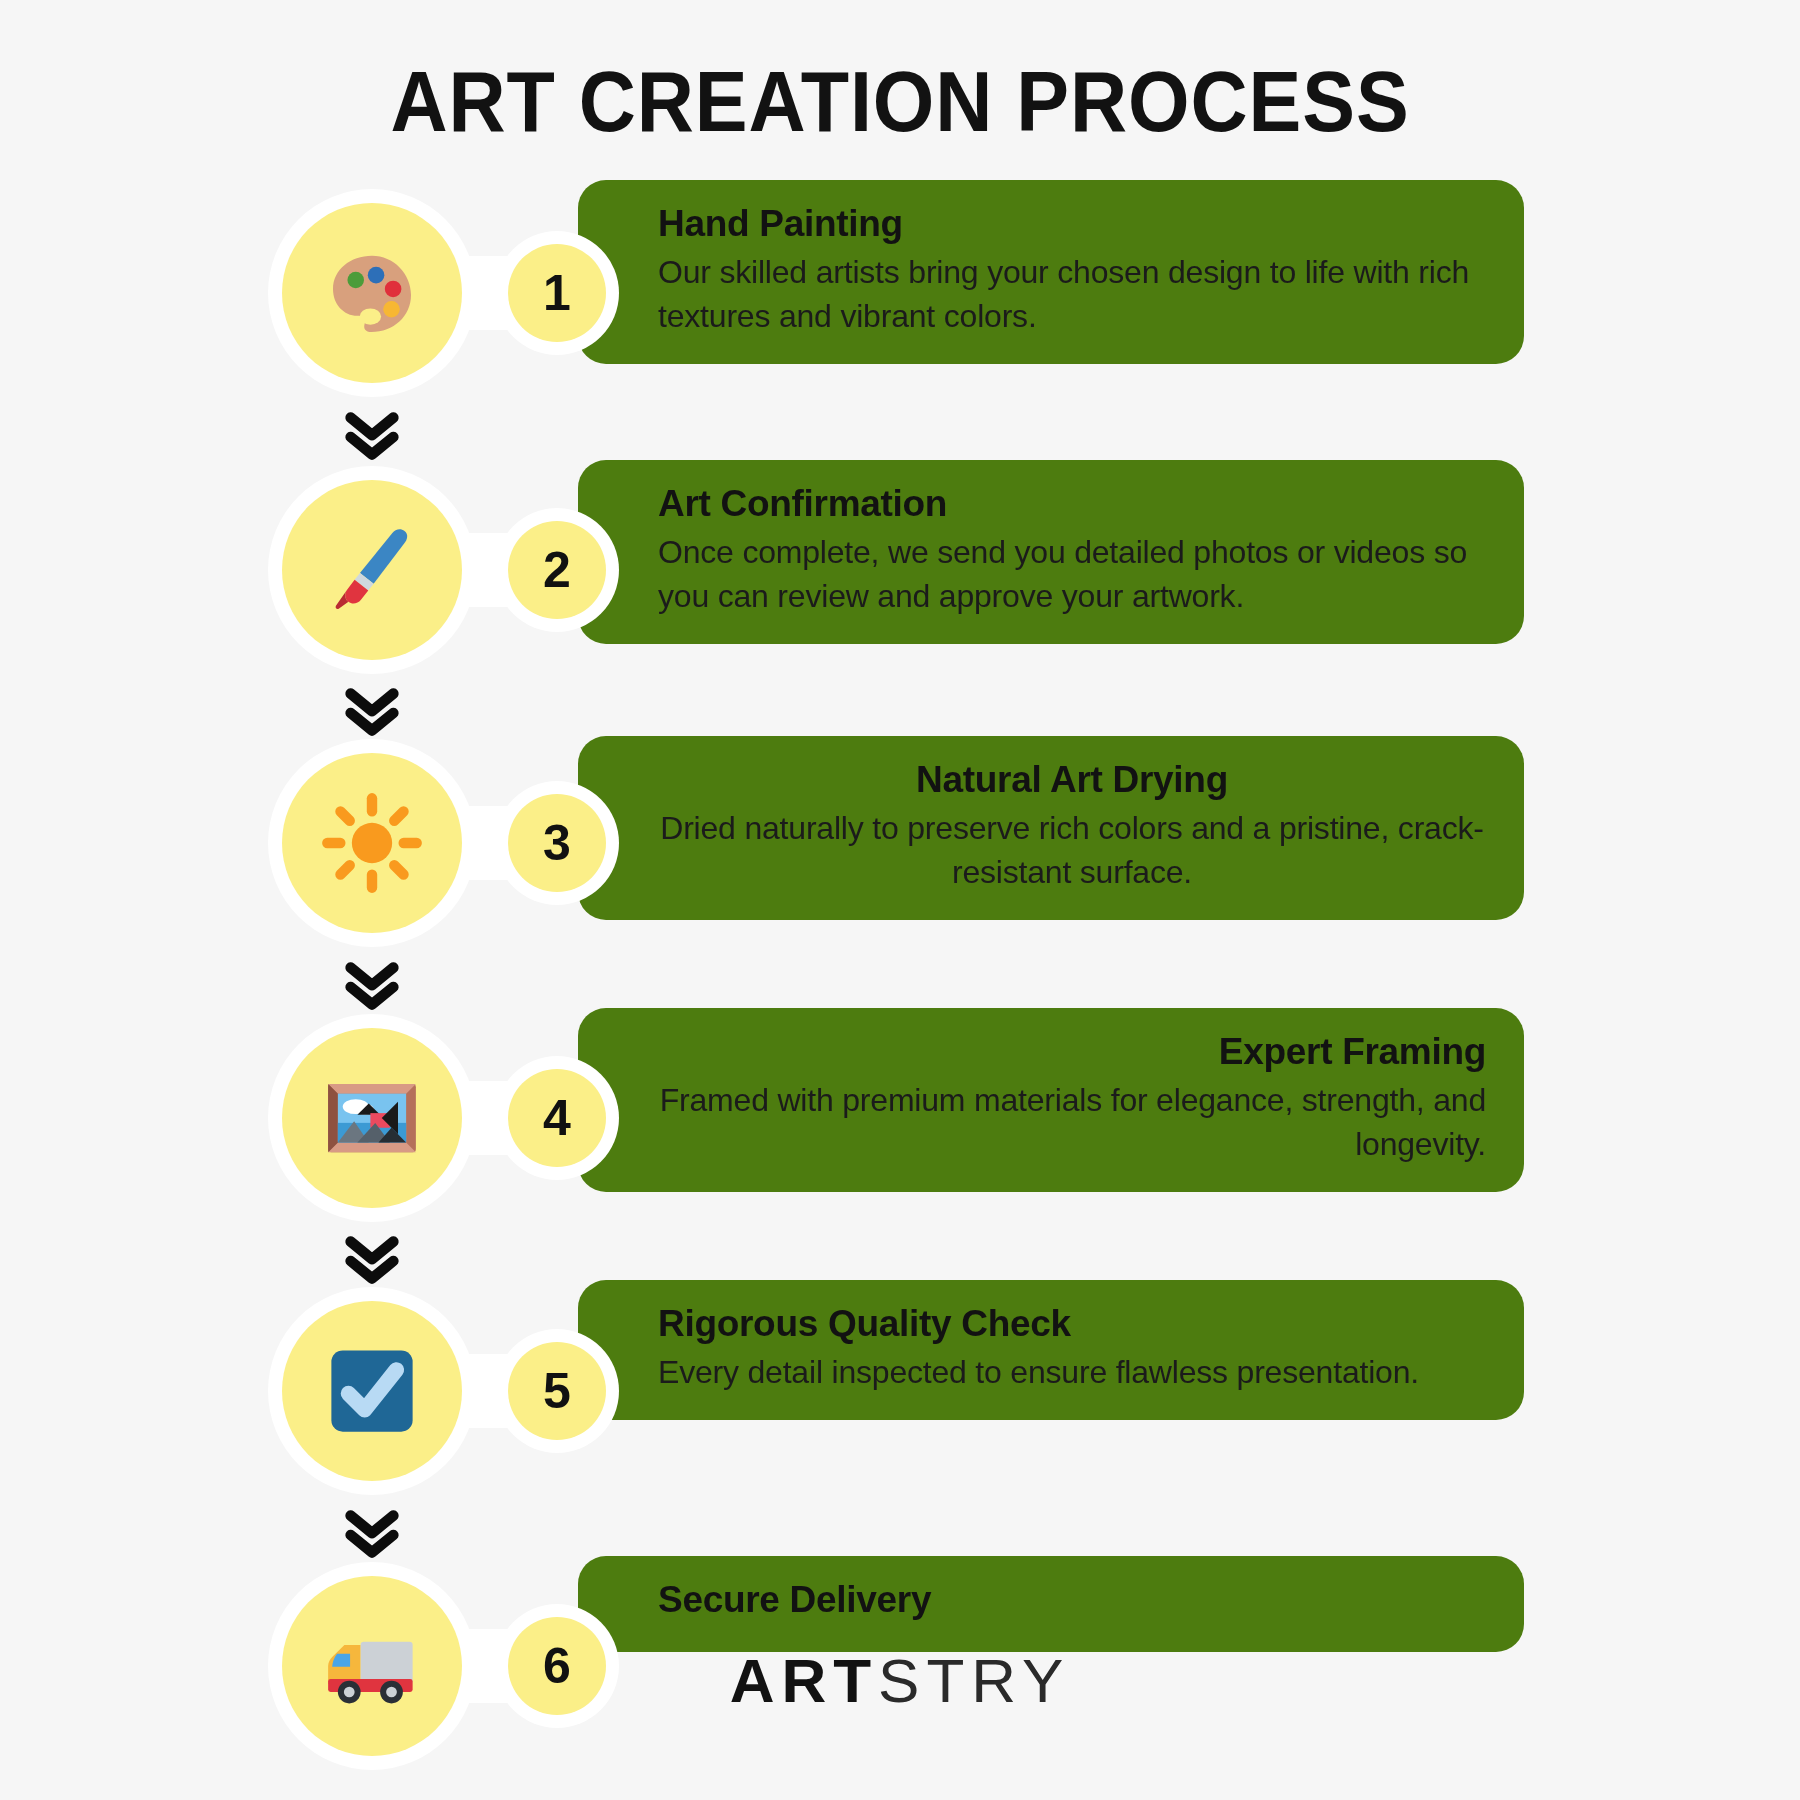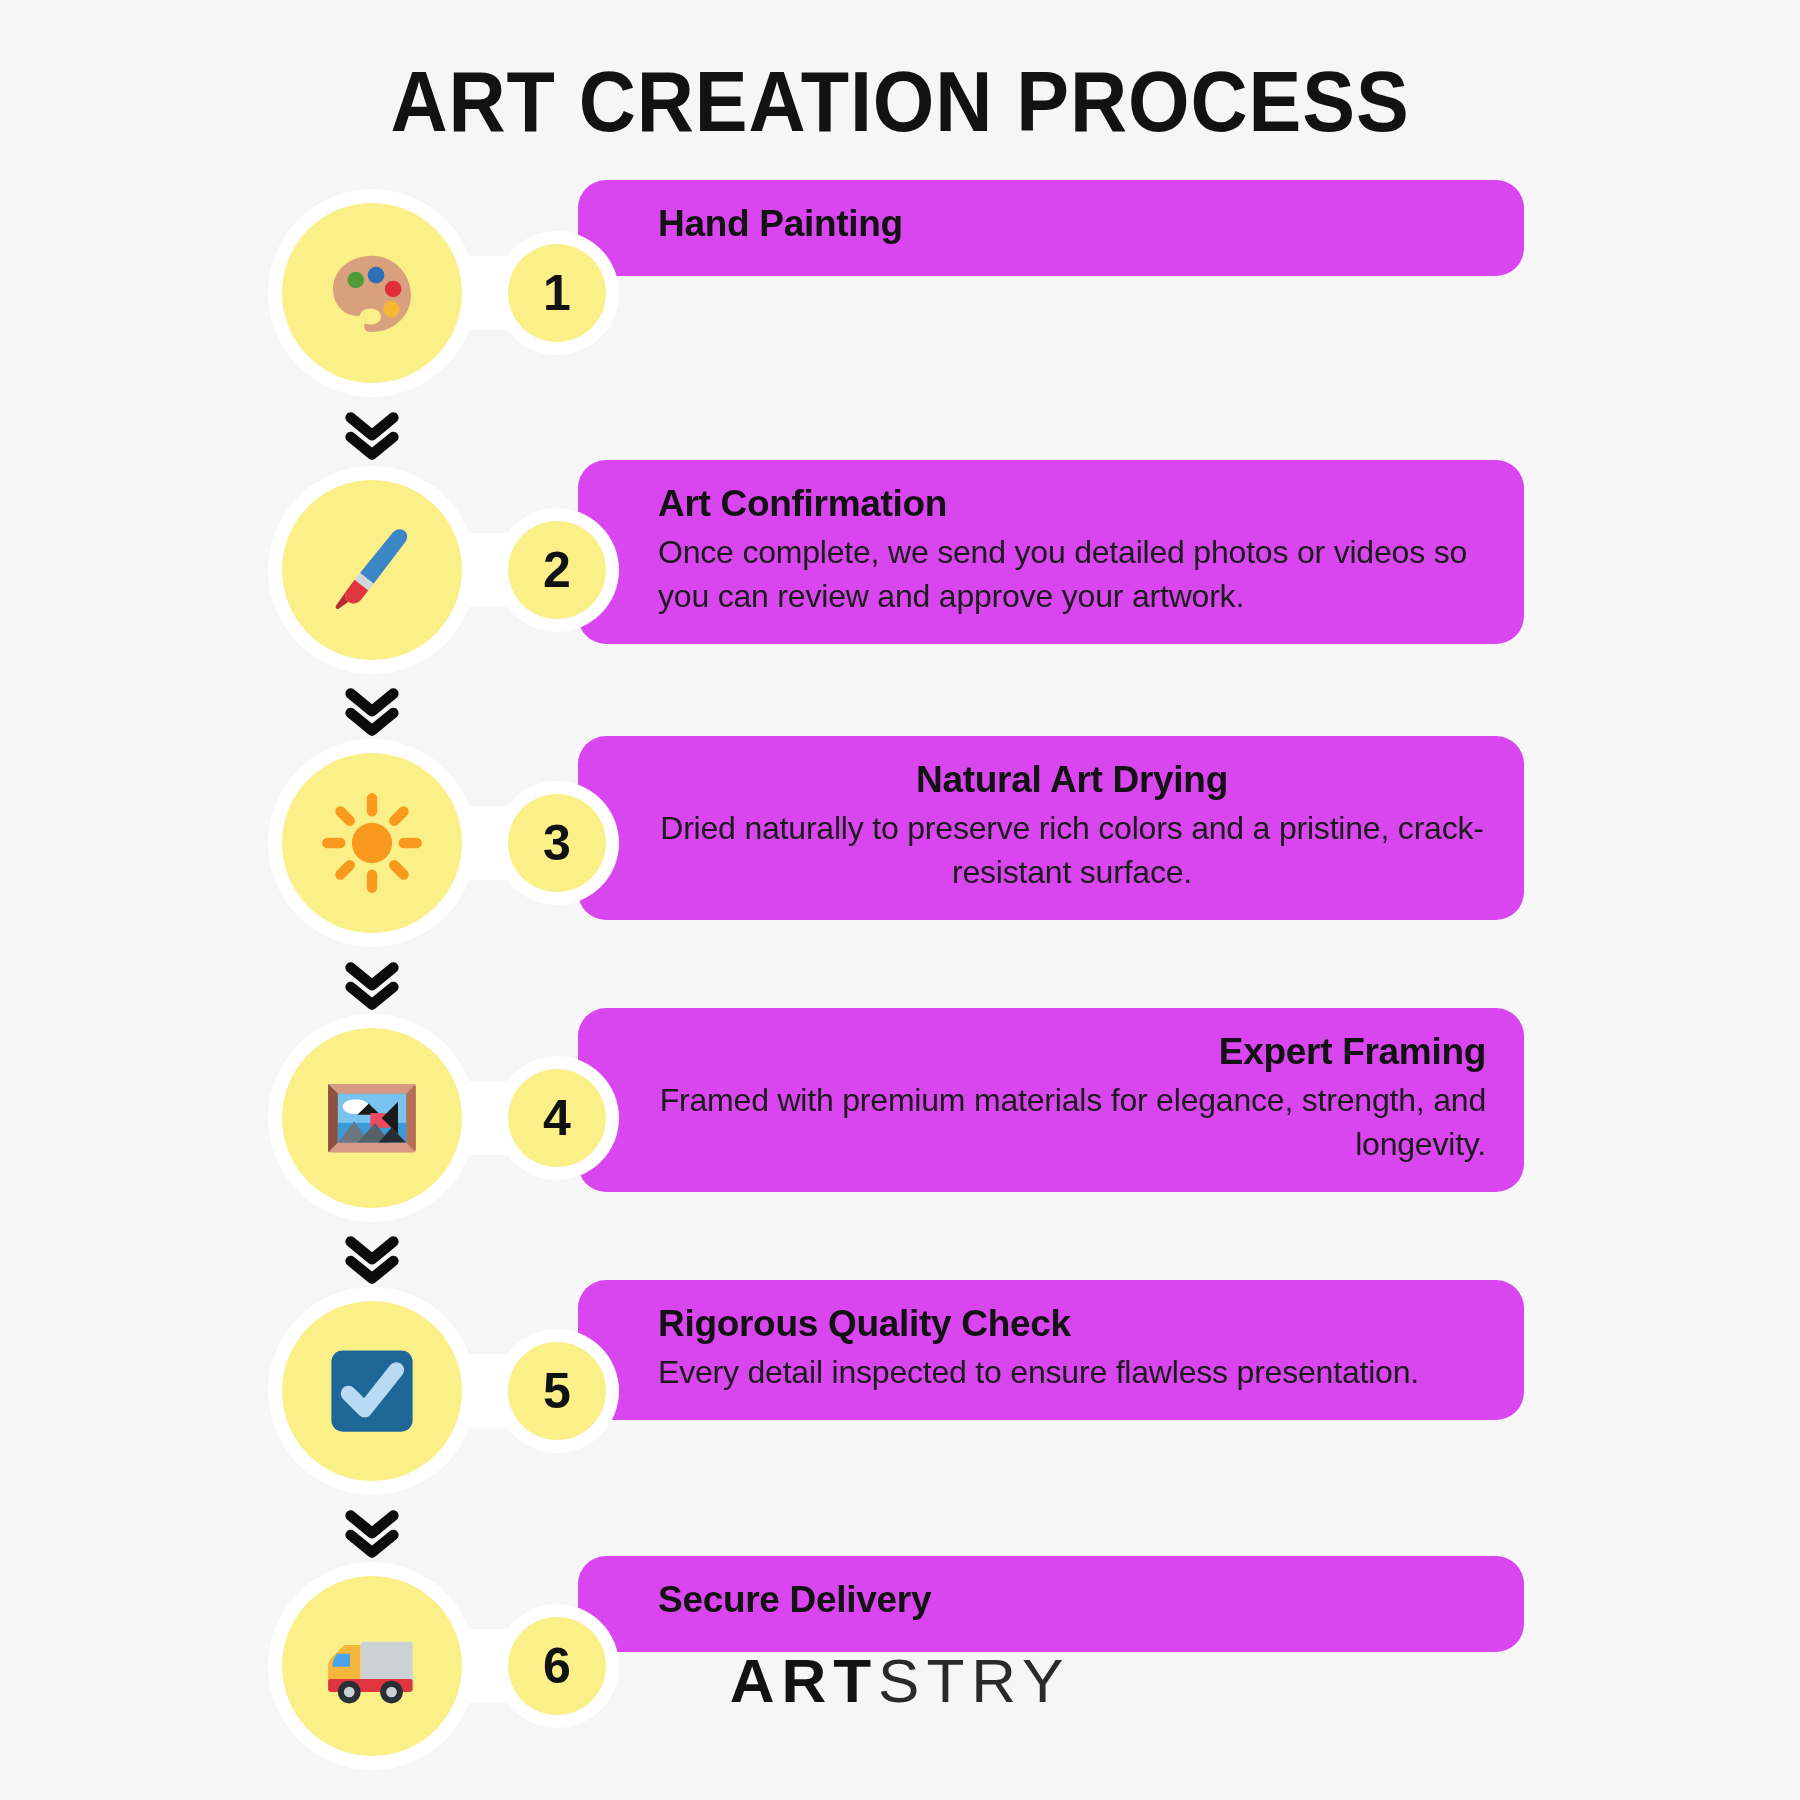--- a/index.html
+++ b/index.html
@@ -35,21 +35,21 @@
   .row{
     position:relative;
     width:1800px;
   }
 
   
   .card{
     position:absolute;
     left:578px;
     width:946px;
-    background:#d946ef;
+    background:#4d7c0f;
     border-radius:28px;
     padding:22px 38px 26px 80px;
     z-index:1;
   }
   .card .card-title{
     font-size:37px;
     font-weight:700;
     color:#121212;
     letter-spacing:-0.3px;
     line-height:1.18;
@@ -133,20 +133,21 @@
 </head>
 <body>
 
 <h1 id="title">ART CREATION PROCESS</h1>
 
 <div id="steps">
 
   <div class="row" style="height:218px;">
     <div class="card" style="top:-16px;">
       <div class="card-title">Hand Painting</div>
+      <div class="card-desc">Our skilled artists bring your chosen design to life with rich textures and vibrant colors.</div>
     </div>
     <div class="connector" style="top:60px;"></div>
     <div class="icon-bubble" style="top:7px;">
       <svg viewBox="0 0 64 64">
         <path d="M32 9C18.7 9 8 17.6 8 29.5c0 9.4 6.6 16.5 15 16.5 3.3 0 4.7 1.7 4.7 3.6 0 1.1-.5 2-.5 3.1 0 1.9 1.6 3.3 4.4 3.3C45.2 56 56 46.3 56 33.2 56 20.1 45.3 9 32 9z" fill="#d8a07d"></path>
         <ellipse cx="22" cy="24" rx="5.1" ry="5.1" fill="#4c9c3a"></ellipse>
         <ellipse cx="34.5" cy="21" rx="5.1" ry="5.1" fill="#2d6fb8"></ellipse>
         <ellipse cx="45" cy="29.5" rx="5.1" ry="5.1" fill="#e02f3b"></ellipse>
         <ellipse cx="44" cy="42" rx="5.1" ry="5.1" fill="#f7b733"></ellipse>
         <ellipse cx="31" cy="46.5" rx="6.6" ry="5" fill="#fbef88"></ellipse>

